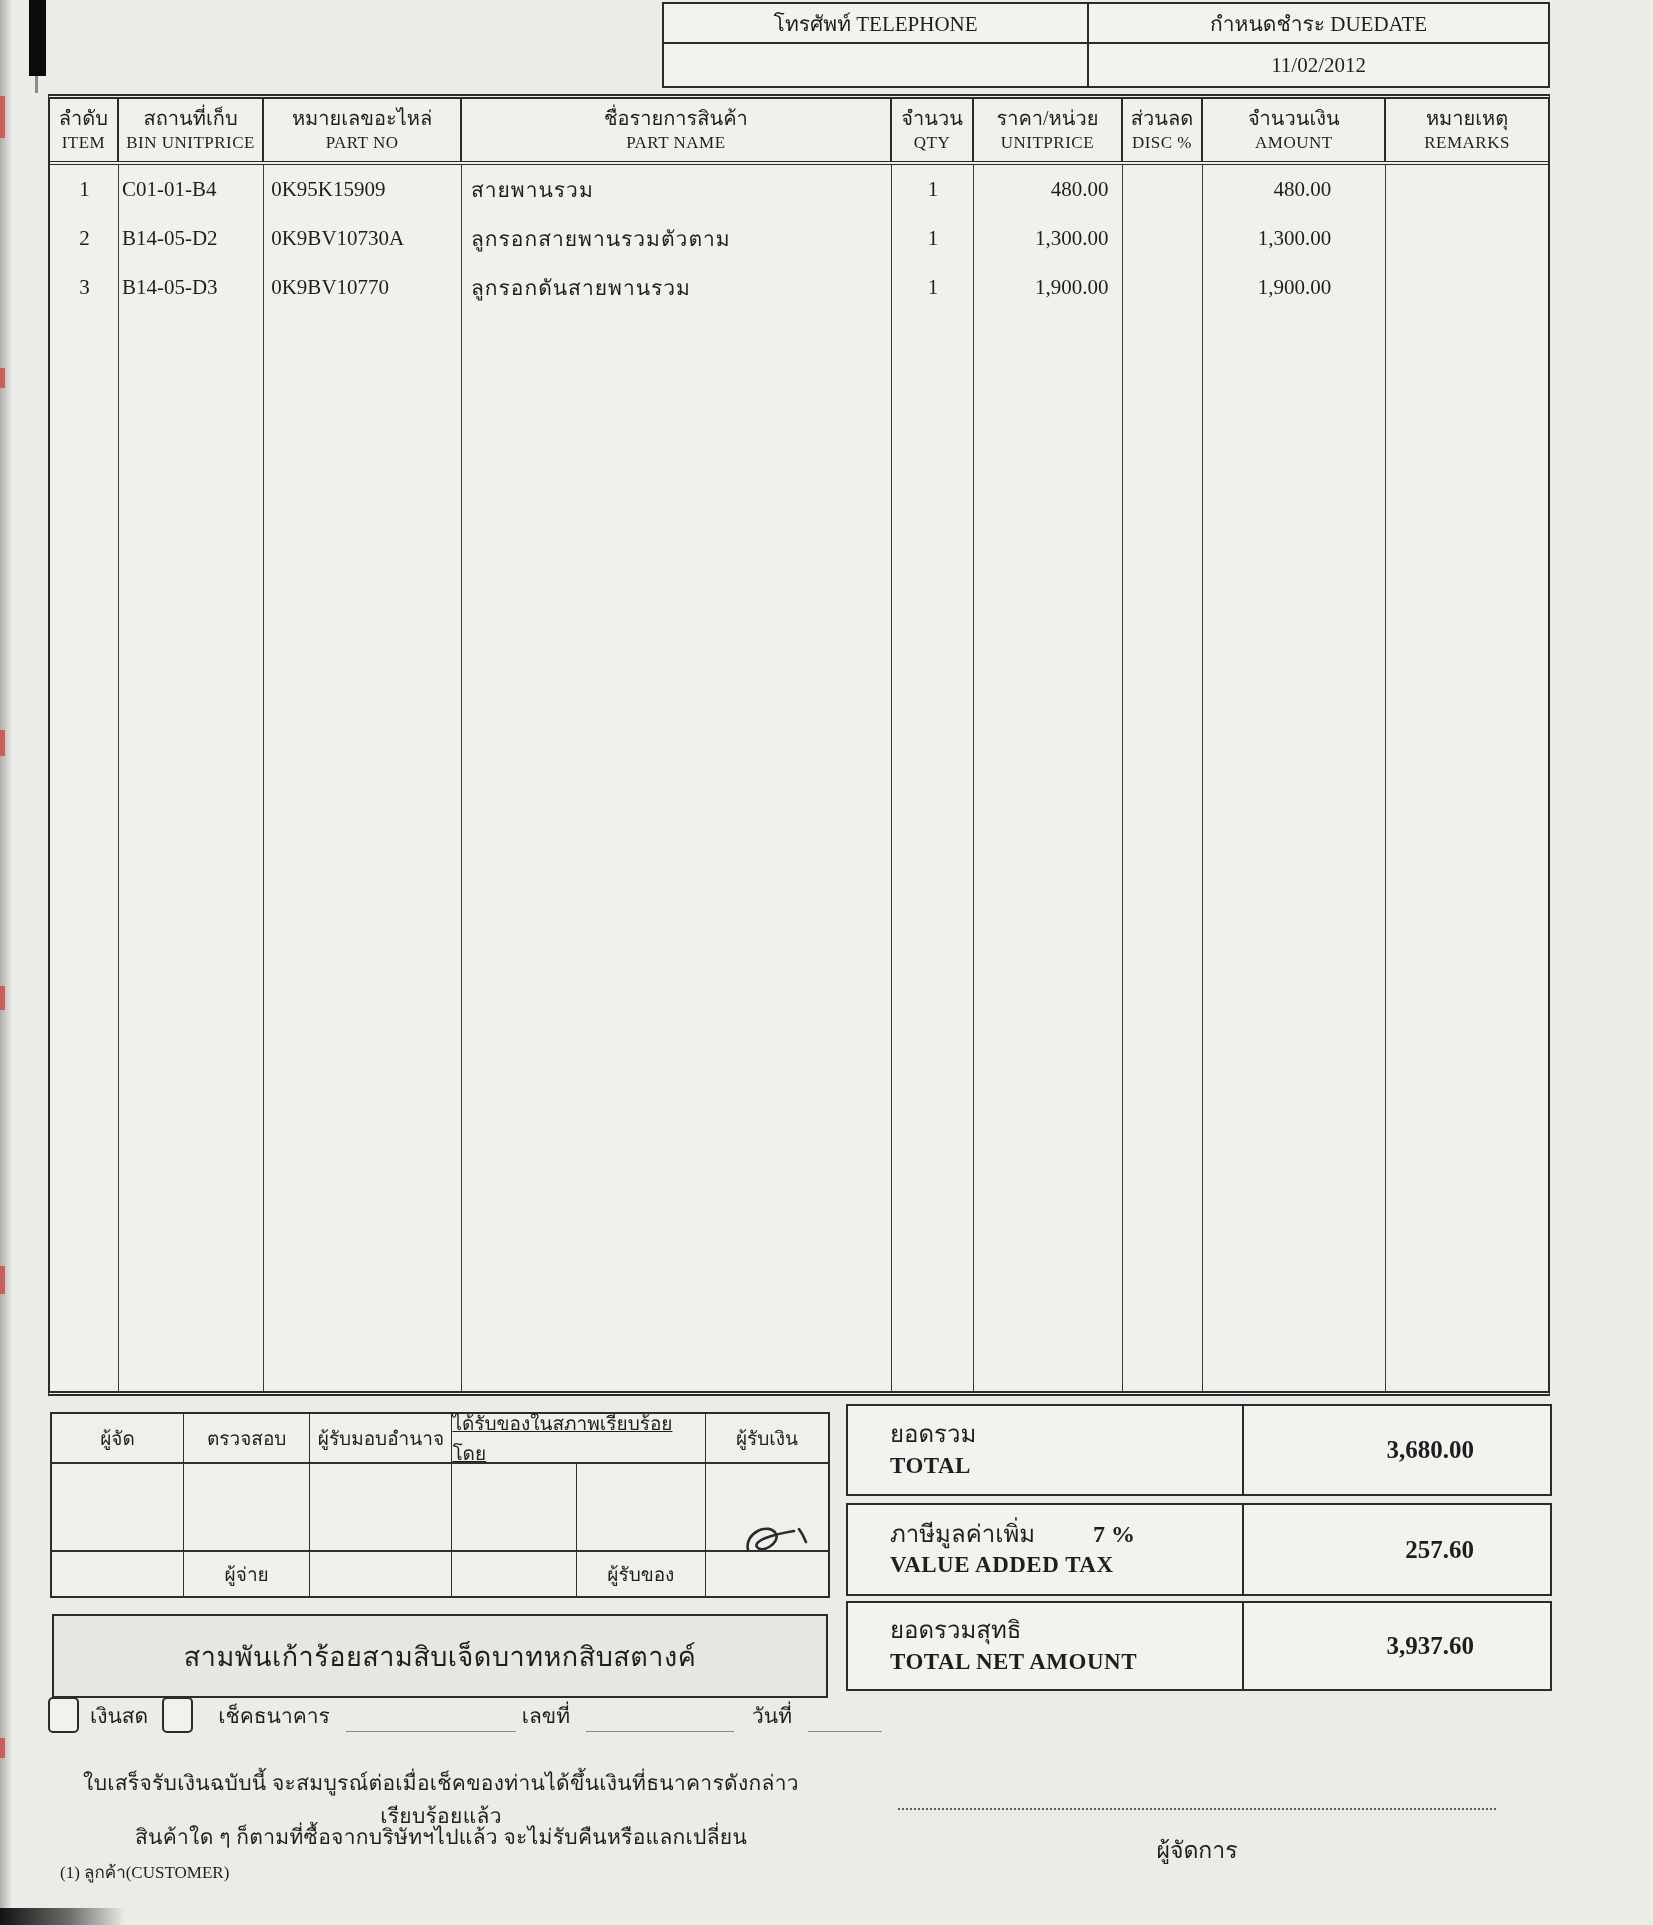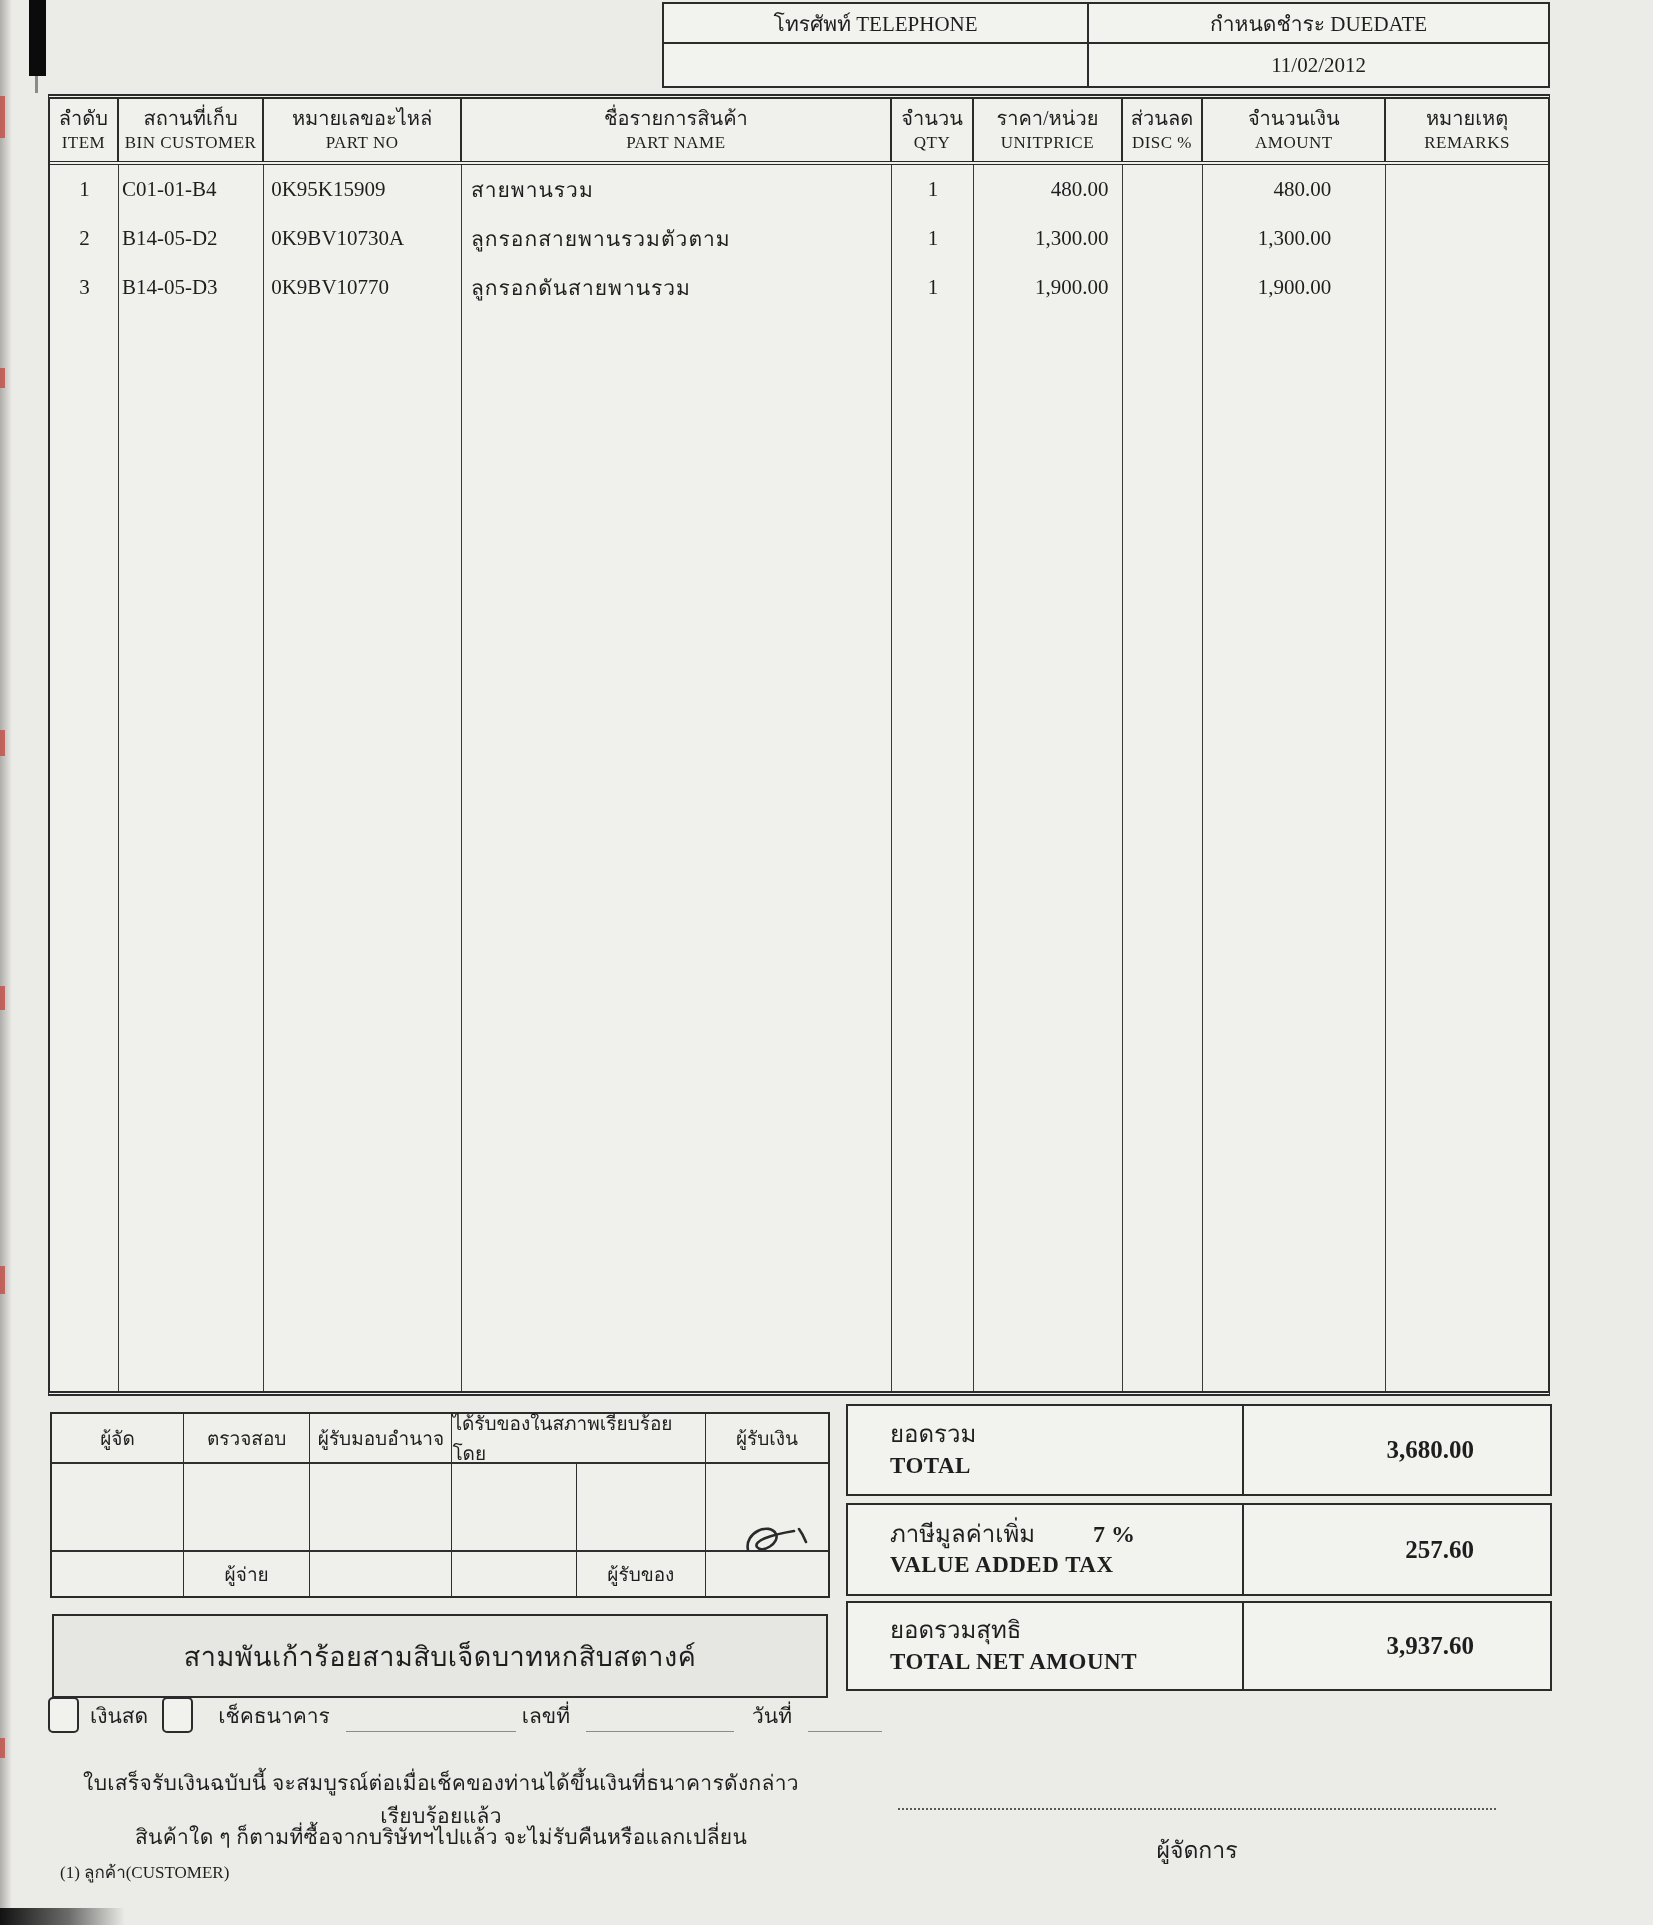--- a/index.html
+++ b/index.html
@@ -56,21 +56,21 @@
 
   
   .sig-table { position:absolute; left:50px; top:1412px; width:780px; height:186px;
     border:2px solid #2b2b2b; background:#efefec;
     display:grid; grid-template-rows:50px 1fr 46px;
     grid-template-columns:17% 16.3% 18.3% 16% 16.7% 15.7%; }
   .sig-table div { border-right:1.5px solid #2f2f2f; display:flex; align-items:center;
     justify-content:center; font-size:19px; }
   .sig-table .noR { border-right:none; }
   .sig-head { border-bottom:2px solid #2f2f2f; }
-  .sig-head.span2 { grid-column:span 2; }
+  .sig-head.span2 { grid-column:span 2;text-decoration:underline; }
   .sig-mid { position:relative; }
   .sig-bot { border-top:2px solid #2f2f2f; }
   .scribble { position:absolute; right:2px; bottom:-20px; }
 
   
   .words-box { position:absolute; left:52px; top:1614px; width:776px; height:84px;
     border:2px solid #2b2b2b; background:#e6e6e2;
     display:flex; align-items:center; justify-content:center; font-size:27px; letter-spacing:.5px; }
 
   
@@ -123,21 +123,21 @@
   </div>
 
   <div class="items-table">
     <div class="igrid items-head">
       <div class="hcell">
         <span class="th">ลำดับ</span>
         <span class="en">ITEM</span>
       </div>
       <div class="hcell">
         <span class="th">สถานที่เก็บ</span>
-        <span class="en">BIN CUSTOMER</span>
+        <span class="en">BIN UNITPRICE</span>
       </div>
       <div class="hcell">
         <span class="th">หมายเลขอะไหล่</span>
         <span class="en">PART NO</span>
       </div>
       <div class="hcell">
         <span class="th">ชื่อรายการสินค้า</span>
         <span class="en">PART NAME</span>
       </div>
       <div class="hcell">

